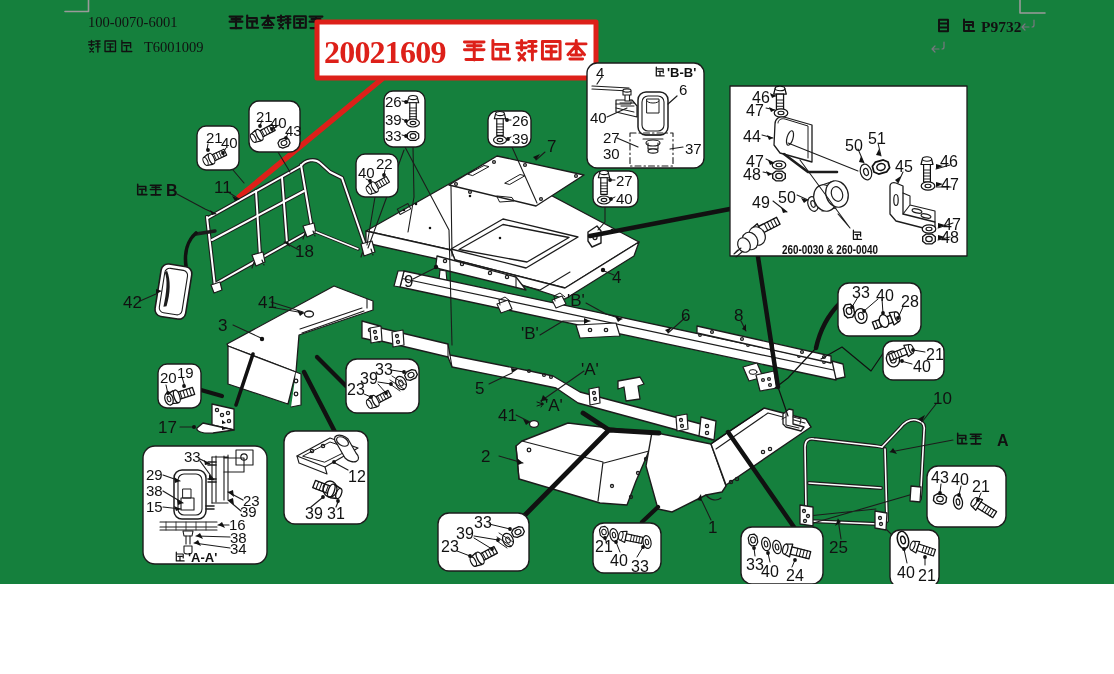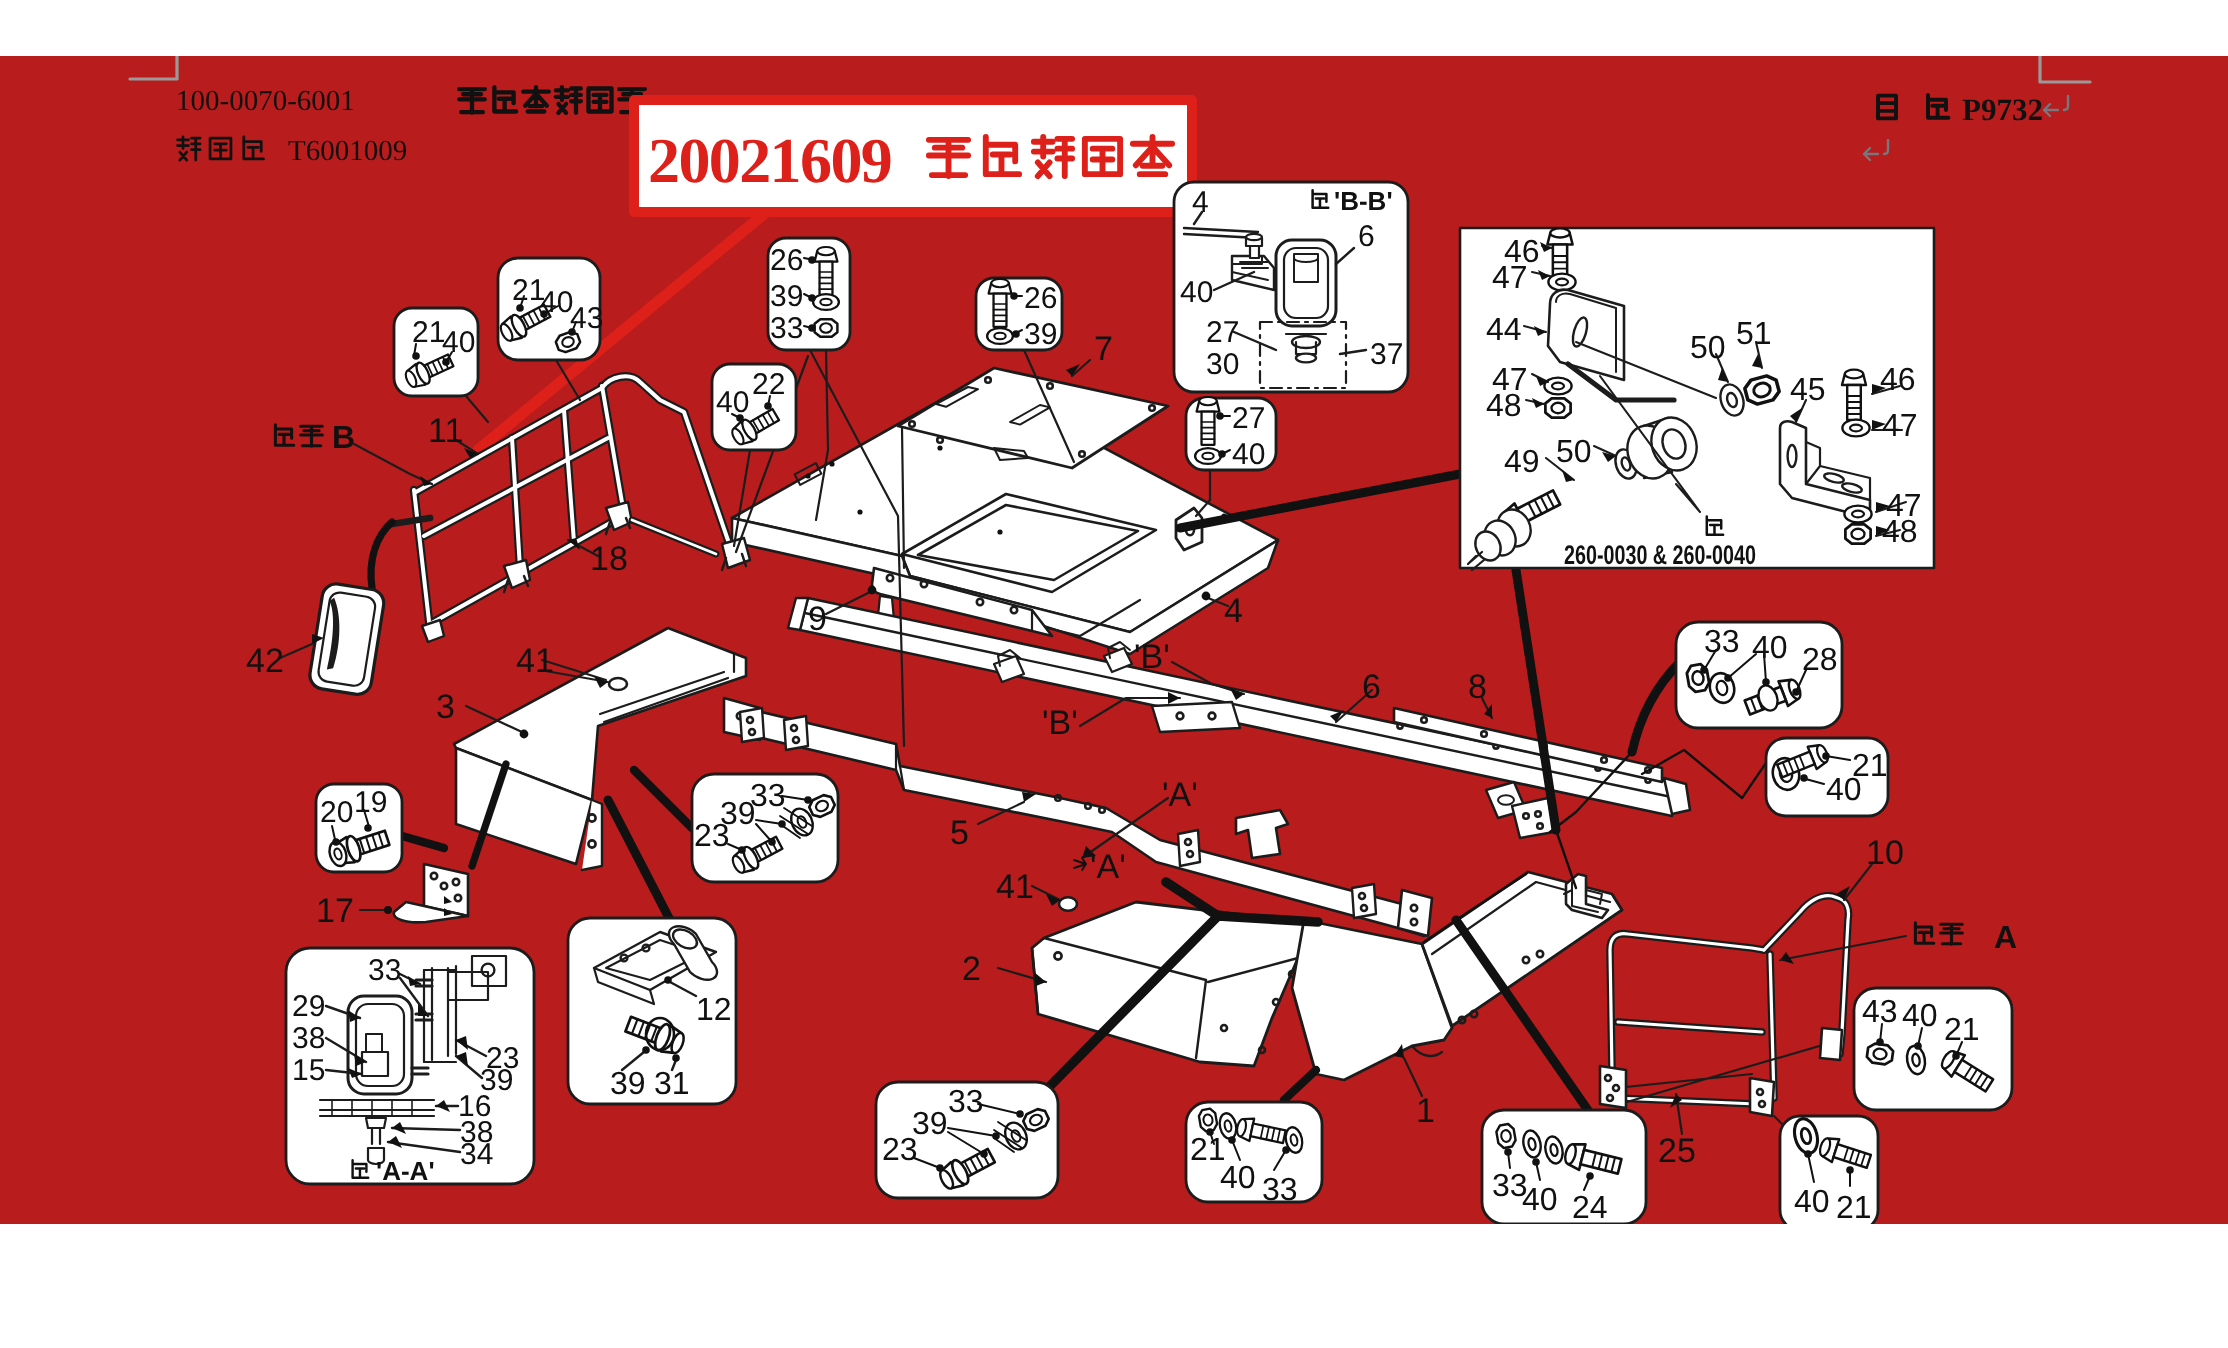--- a/index.html
+++ b/index.html
@@ -1,16 +1,16 @@
 <!DOCTYPE html>
 <html><head>
 <meta charset="utf-8">
 <style>
 html,body{margin:0;padding:0;background:#ffffff;}
-#page{position:relative;width:1114px;height:584px;background:#b91c1c;overflow:hidden;margin-top:28px;}
+#page{position:relative;width:1114px;height:584px;background:#15803d;overflow:hidden;}
 svg text{font-family:"Liberation Sans",sans-serif;}
 .num{font-family:"Liberation Sans",sans-serif;font-size:16px;fill:#111;}
 .num2{font-family:"Liberation Sans",sans-serif;font-size:15px;fill:#111;}
 </style>
 </head>
 <body>
 <div id="page">
 <svg width="1114" height="674" viewBox="0 0 1114 674" fill="none" stroke-linecap="round" stroke-linejoin="round">
 <defs>
 

